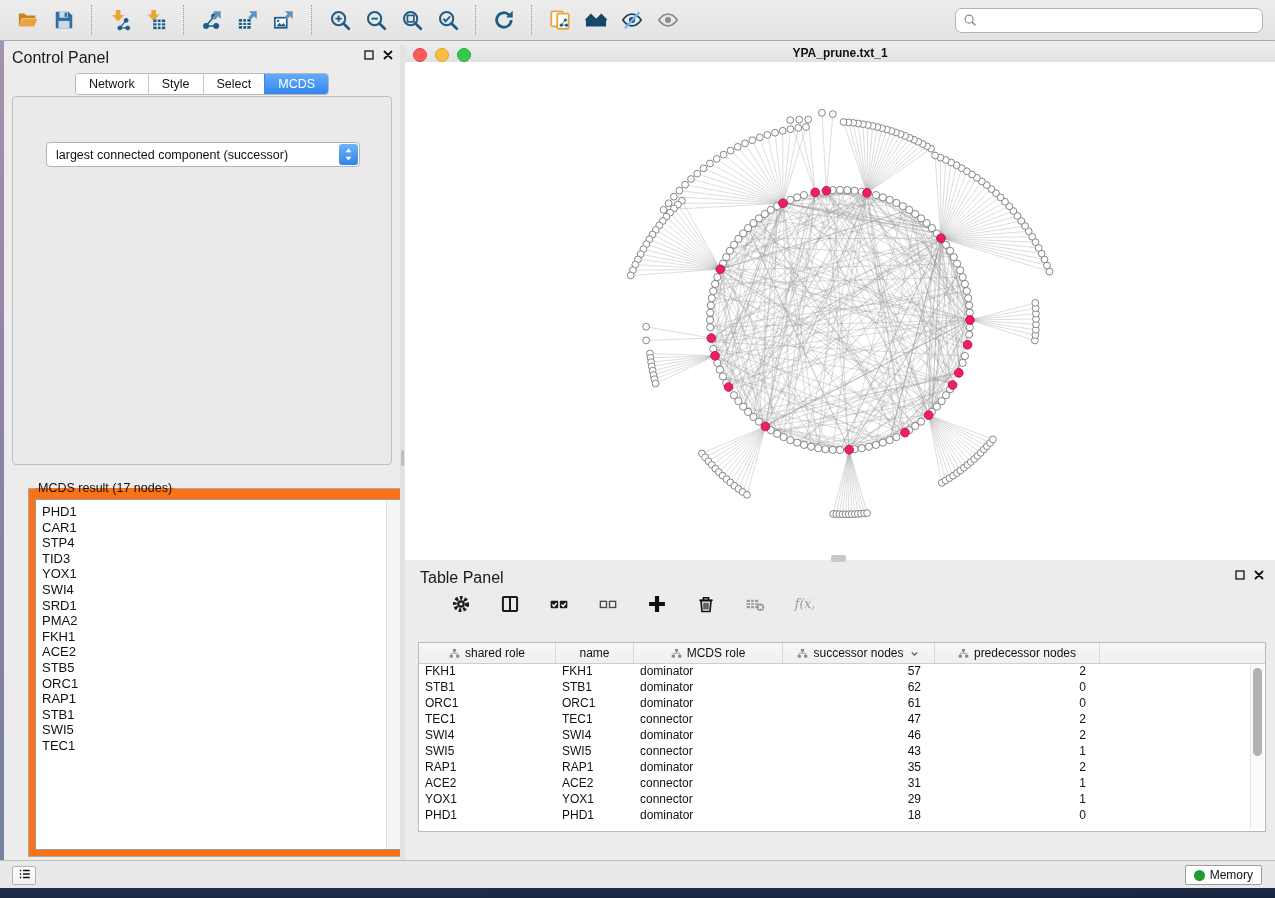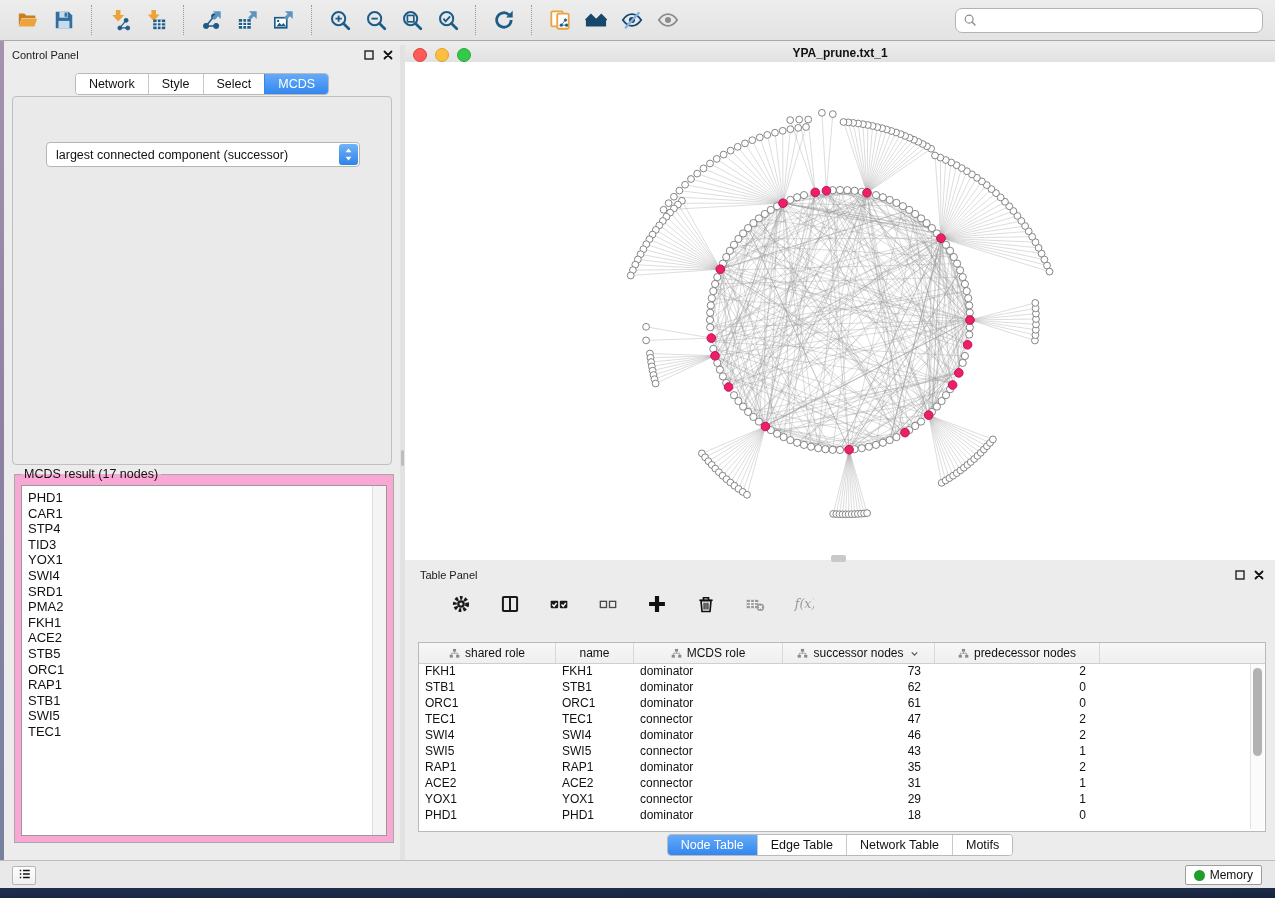--- a/index.html
+++ b/index.html
@@ -16,42 +16,42 @@
     border-radius:7px;display:flex;align-items:center;padding:0 7px;gap:5px;margin-right:2px}
   .search-box input{border:none;outline:none;flex:1;font-size:12px;font-family:inherit;background:transparent}
   
   #main-bg{left:0;top:41px;width:1275px;height:819px;background:#ececec}
   #wall-left{left:0;top:41px;width:4px;height:819px;background:linear-gradient(#a393ae,#8f81a3 45%,#76819e)}
   #wall-bottom{left:0;top:888px;width:1275px;height:10px;
     background:linear-gradient(90deg,#24355655,#44577700),linear-gradient(#1d2c49,#16233c);}
   
   #control-panel{left:4px;top:45px;width:396px;height:815px;background:#ececec}
   .panel-header{position:absolute;left:0;top:0;right:0;height:22px}
-  .panel-title{position:absolute;left:8px;top:4px;font-size:11px;color:#1a1a1a}
+  .panel-title{position:absolute;left:8px;top:4px;font-size:16px;color:#1a1a1a}
   .ph-icons{position:absolute;right:6px;top:4px;display:flex;gap:7px;align-items:center}
   .ph-icons span{display:flex;cursor:pointer}
   .tabs-row{position:absolute;left:0;top:28px;width:100%;display:flex;justify-content:center}
   .segmented{display:inline-flex;border:1px solid #b9b9b9;border-radius:4px;overflow:hidden;background:#fff;height:20px}
   .seg{display:flex;align-items:center;padding:0 13px;font-size:12.5px;color:#111;border-left:1px solid #c9c9c9;cursor:pointer;background:#fff}
   .seg:first-child{border-left:none}
   .seg.active{background:linear-gradient(#64aaf8,#3487ef);color:#fff;border-left-color:#3487ef}
   #cp-pane{position:absolute;left:8px;top:51px;width:378px;height:367px;background:#eaeaea;
     border:1px solid #bfbfbf;border-radius:4px}
   #opt-label{position:absolute;left:0;top:22px;width:100%;text-align:center;font-size:13px;color:#111}
   #criterion-select{position:absolute;left:33px;top:45px;width:312px;height:23px;background:#fff;
     border:1px solid #b5b5b5;border-radius:4px;display:flex;align-items:center;cursor:pointer}
   #criterion-select .val{font-size:12.5px;color:#111;padding-left:9px;white-space:nowrap}
   #criterion-select .stepper{position:absolute;right:1px;top:1px;bottom:1px;width:19px;border-radius:3px;
     background:linear-gradient(#6fb4f9,#2f82e8);display:flex;align-items:center;justify-content:center}
   .btn-row{position:absolute;left:0;top:75px;width:100%;display:flex;justify-content:center;gap:13px}
   .mac-btn{height:23px;padding:0 13px;font-size:12.5px;font-family:inherit;color:#111;
     background:linear-gradient(#ffffff,#f1f1f1);border:1px solid #b5b5b5;border-radius:4px;cursor:pointer}
   .mac-btn.focused{box-shadow:0 0 0 3px rgba(106,166,240,.6);border-color:#7aabe8}
   #result-group{position:absolute;left:8px;top:420px;width:378px;height:374px;border:1px solid #a8a8a8;
-    margin:2px;padding:0;background:#f9a8d4}
+    margin:16px;padding:0;background:#f97316}
   #result-group legend{font-size:12.5px;color:#111;margin-left:6px;padding:0 3px}
   #mcds-list{position:absolute;left:6px;right:6px;top:4px;bottom:6px;background:#fff;border:1px solid #9a9a9a;
     overflow:hidden;padding:4px 0 0 6px}
   #mcds-list .row{font-size:13px;line-height:15.6px;color:#111;cursor:default}
   #mcds-scroll{position:absolute;right:7px;top:5px;bottom:7px;width:13px;background:#f4f4f4;border-left:1px solid #ddd}
   
   #v-divider{left:400px;top:45px;width:5px;height:815px;background:#e2e2e2}
   #v-divider .handle{position:absolute;left:1px;top:405px;width:3px;height:16px;background:#bdbdbd;border-radius:2px}
   #h-divider{left:405px;top:560px;width:870px;height:5px;background:#ececec}
   #h-divider .handle{position:absolute;left:426px;top:-5px;width:15px;height:7px;background:#c9c9c9;border-radius:2px}
@@ -1200,21 +1200,21 @@
           </span>
           <span>predecessor nodes</span>
         </div>
         <div class="th" style="width:150px;border-right:none"></div>
       </div>
     <div id="tbody">
         <div class="tr">
           <div class="td" style="width:137px">FKH1</div>
           <div class="td" style="width:78px">FKH1</div>
           <div class="td" style="width:149px">dominator</div>
-          <div class="td num" style="width:152px">73</div>
+          <div class="td num" style="width:152px">57</div>
           <div class="td num" style="width:165px">2</div>
         </div>
         <div class="tr">
           <div class="td" style="width:137px">STB1</div>
           <div class="td" style="width:78px">STB1</div>
           <div class="td" style="width:149px">dominator</div>
           <div class="td num" style="width:152px">62</div>
           <div class="td num" style="width:165px">0</div>
         </div>
         <div class="tr">
@@ -1271,28 +1271,20 @@
           <div class="td" style="width:78px">PHD1</div>
           <div class="td" style="width:149px">dominator</div>
           <div class="td num" style="width:152px">18</div>
           <div class="td num" style="width:165px">0</div>
         </div>
       </div>
     <div id="vscroll">
         <div class="thumb"></div>
       </div>
   </div>
-  <div id="bottom-tabs">
-      <div class="segmented" id="bt-tabs">
-        <div class="seg active">Node Table</div>
-        <div class="seg">Edge Table</div>
-        <div class="seg">Network Table</div>
-        <div class="seg">Motifs</div>
-      </div>
-    </div>
 </div>
 
 <div id="status-bar" class="abs">
   <button id="list-btn">
       <span><svg width="15" height="14" viewBox="0 0 24 24">
           <path d="M4 6h2.4M4 12h2.4M4 18h2.4" stroke="#111" stroke-width="2.8"></path>
           <path d="M9.5 6H21M9.5 12H21M9.5 18H21" stroke="#111" stroke-width="2.8"></path>
         </svg></span>
     </button>
   <button id="memory-btn">

